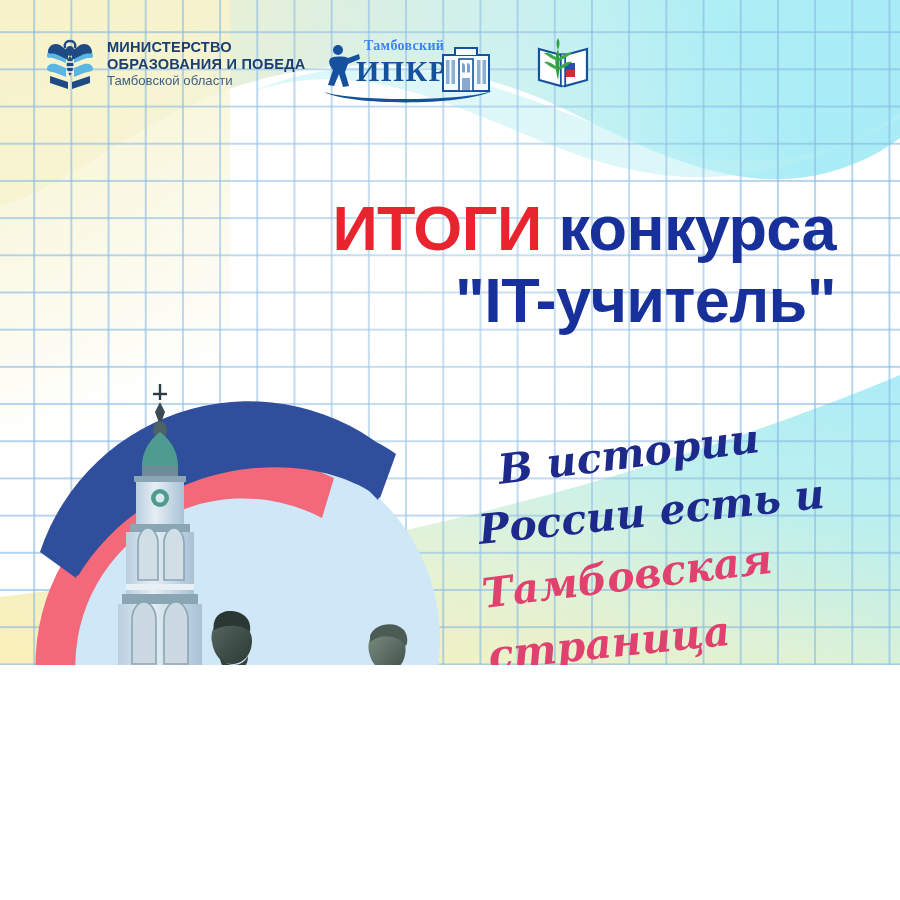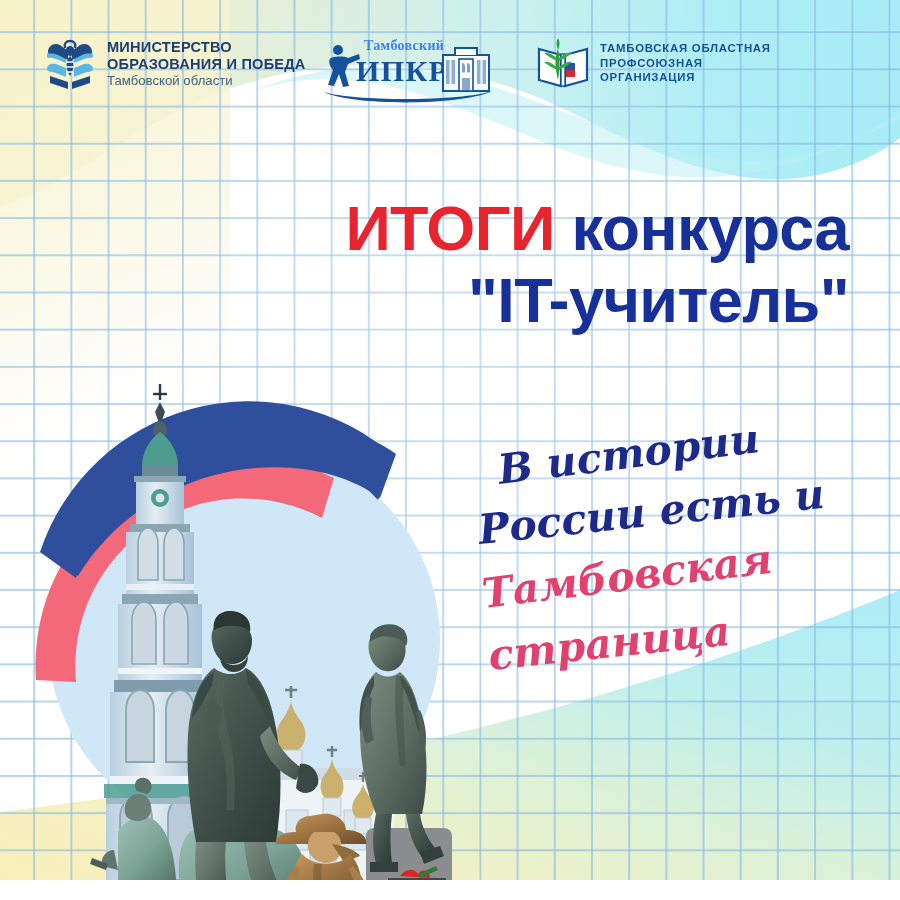--- a/index.html
+++ b/index.html
@@ -2,21 +2,21 @@
 <html><head>
 <meta charset="utf-8">
 <style>
   html,body{margin:0;padding:0;}
   body{
     width:900px;height:900px;overflow:hidden;
     font-family:"Liberation Sans", sans-serif;
     background:#ffffff;
   }
   #poster{
-    position:relative;width:900px;height:880px;overflow:hidden;
+    position:relative;width:900px;height:665px;overflow:hidden;
     background:#fdfdff;
   }
 
   
   .layer{position:absolute;inset:0;}
 
   .bg-base{background:#ffffff;}
 
   
   .bg-top-band{
@@ -82,21 +82,21 @@
   .logo-prof .pl{
     font-weight:bold;font-size:11.4px;letter-spacing:.75px;color:#14509b;white-space:nowrap;
   }
 
   
   .logo-pob{left:792px;top:-3px;}
 
   
   .headline{
     position:absolute;left:0;top:196px;width:900px;text-align:right;
-    padding-right:51px;box-sizing:border-box;
+    padding-right:64px;box-sizing:border-box;
   }
   .hl-line{
     font-weight:bold;font-size:63px;line-height:1.02;letter-spacing:-.6px;
     white-space:nowrap;
   }
   .hl-line1{margin-bottom:8px;}
   .hl-red{color:#e8252e;}
   .hl-blue{color:#17309a;}
 
   
@@ -211,25 +211,20 @@
           <rect x="30" y="20" width="9" height="7" fill="#ffffff"></rect>
           <rect x="30" y="27" width="9" height="7" fill="#2554a6"></rect>
           <rect x="30" y="34" width="9" height="7" fill="#d12b33"></rect>
           <path d="M22 44 C19 32 18 22 22 13 C24 21 24 33 22 44 Z" fill="#2f9e3e"></path>
           <path d="M21 22 C15 17 11 16 8 17 C12 20 16 23 21 25 Z" fill="#3aa94a"></path>
           <path d="M23 22 C29 17 33 16 36 17 C32 20 28 23 23 25 Z" fill="#3aa94a"></path>
           <path d="M21 31 C15 26 11 25 8 26 C12 29 16 32 21 34 Z" fill="#3aa94a"></path>
           <path d="M23 31 C29 26 33 25 36 26 C32 29 28 32 23 34 Z" fill="#3aa94a"></path>
           <path d="M22 14 C20 9 20 5 22 2 C24 5 24 9 22 14 Z" fill="#2f9e3e"></path>
         </svg>
-      </div>
-      <div class="txt">
-        <div class="pl">ТАМБОВСКАЯ ОБЛАСТНАЯ</div>
-        <div class="pl">ПРОФСОЮЗНАЯ</div>
-        <div class="pl">ОРГАНИЗАЦИЯ</div>
       </div>
     </div>
 
   </div>
 
   <div class="headline">
     <div class="hl-line hl-line1">
       <span class="hl-red">ИТОГИ</span><span>&nbsp;</span><span class="hl-blue">конкурса</span>
     </div>
     <div class="hl-line hl-blue">"IT-учитель"</div>

